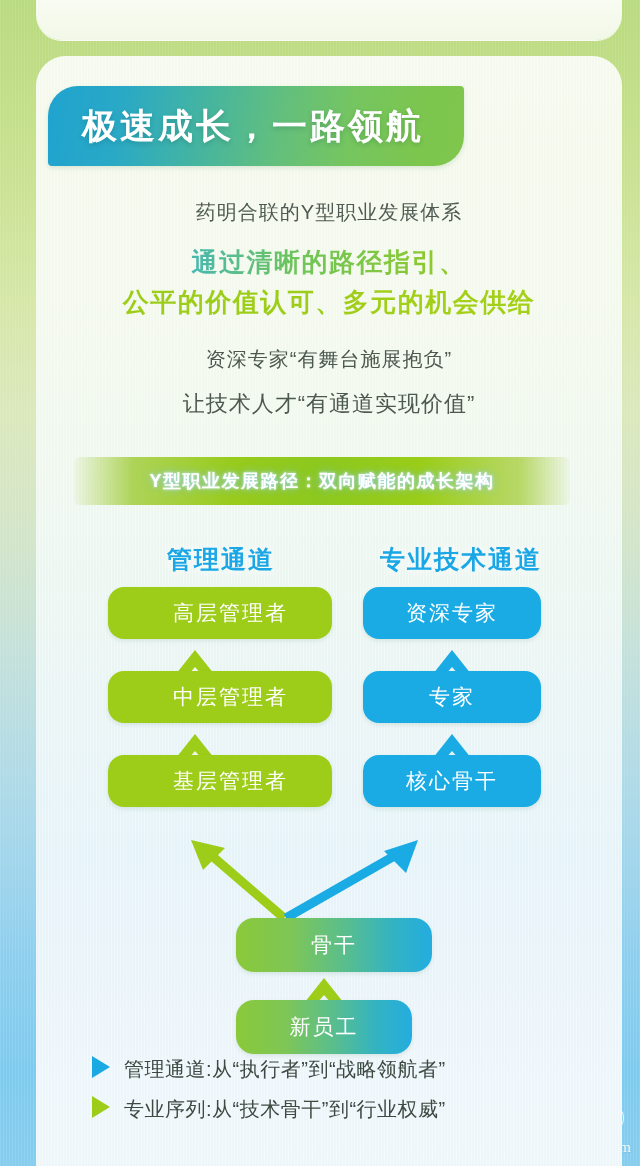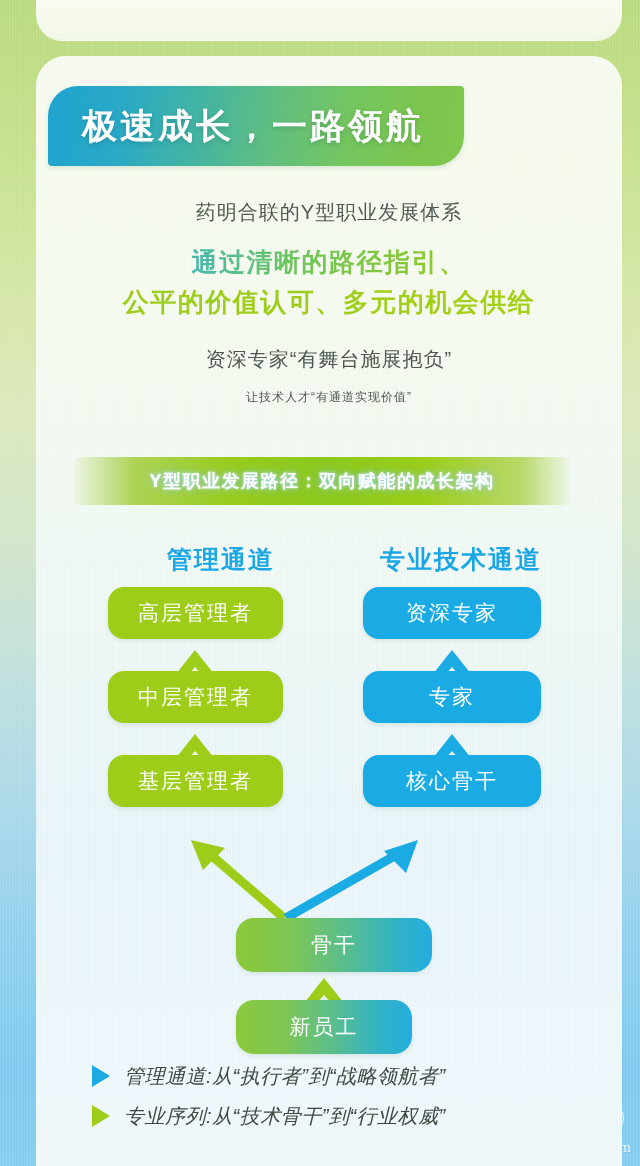--- a/index.html
+++ b/index.html
@@ -85,21 +85,21 @@
     background:linear-gradient(90deg,#9ccd1b 0%,#9dcd19 40%,#a3cf18 70%,#a7d017 100%);
     -webkit-background-clip:text;background-clip:text;color:transparent;
     -webkit-text-fill-color:transparent;
   }
   .q1{
     position:absolute;left:0;top:290px;width:586px;text-align:center;
     color:#4d584f;font-size:20px;letter-spacing:1px;
   }
   .q2{
     position:absolute;left:0;top:333px;width:586px;text-align:center;
-    color:#4d584f;font-size:12px;letter-spacing:1px;
+    color:#4d584f;font-size:22px;letter-spacing:1px;
   }
 
   
   .gbanner{
     position:absolute;left:38px;top:401px;width:496px;height:48px;
     border-radius:6px;
     background:linear-gradient(90deg,rgba(198,224,140,.12) 0%,rgba(162,205,60,.85) 12%,#98cb1c 32%,#8cc81f 50%,#9acd18 70%,rgba(170,208,70,.8) 90%,rgba(200,226,150,.1) 100%);
     display:flex;align-items:center;justify-content:center;
   }
   .gbanner span{
@@ -123,41 +123,41 @@
     display:flex;align-items:center;justify-content:center;
     color:#fff;font-size:21px;letter-spacing:2px;
     box-shadow:0 2px 4px rgba(80,120,90,.14);
   }
   .box.g{background:#9dcd18;}
   .box.b{background:#1aabe4;}
   .box.mix{
     background:linear-gradient(90deg,#8ac93a 0%,#7ec656 28%,#56bd92 58%,#33b3c2 80%,#23ade0 100%);
     border-radius:18px;
   }
-  .lcol{left:72px;width:175px;}
+  .lcol{left:72px;width:203px;padding-left:21px;}
   .rcol{left:327px;width:178px;}
 
   
   .chev{position:absolute;width:0;height:0;}
   .chev.g{
     border-left:27px solid transparent;border-right:27px solid transparent;
     border-bottom:34px solid #9dcd18;
   }
   .chev.b{
     border-left:27px solid transparent;border-right:27px solid transparent;
     border-bottom:34px solid #1aabe4;
   }
   .chev-notch{
     position:absolute;width:0;height:0;
     border-left:15px solid transparent;border-right:15px solid transparent;
   }
 
   
   .bullets{position:absolute;left:56px;top:1000px;width:520px;}
-  .brow{display:flex;align-items:center;height:40px;font-style:italic;}
+  .brow{display:flex;align-items:flex-start;height:40px;}
   .tri{width:0;height:0;border-top:11px solid transparent;border-bottom:11px solid transparent;margin-right:14px;flex:0 0 auto;}
   .tri.b{border-left:18px solid #1aa9e3;}
   .tri.g{border-left:18px solid #9dcd18;}
   .btxt{color:#3d4a42;font-size:20px;letter-spacing:.5px;white-space:nowrap;}
 
   
   .bub{position:absolute;border-radius:50%;border:1px solid rgba(255,255,255,.75);
        background:radial-gradient(circle at 32% 28%,rgba(255,255,255,.55),rgba(255,255,255,.05) 60%);}
   .wm{
     position:absolute;right:8px;bottom:10px;color:rgba(255,255,255,.9);

